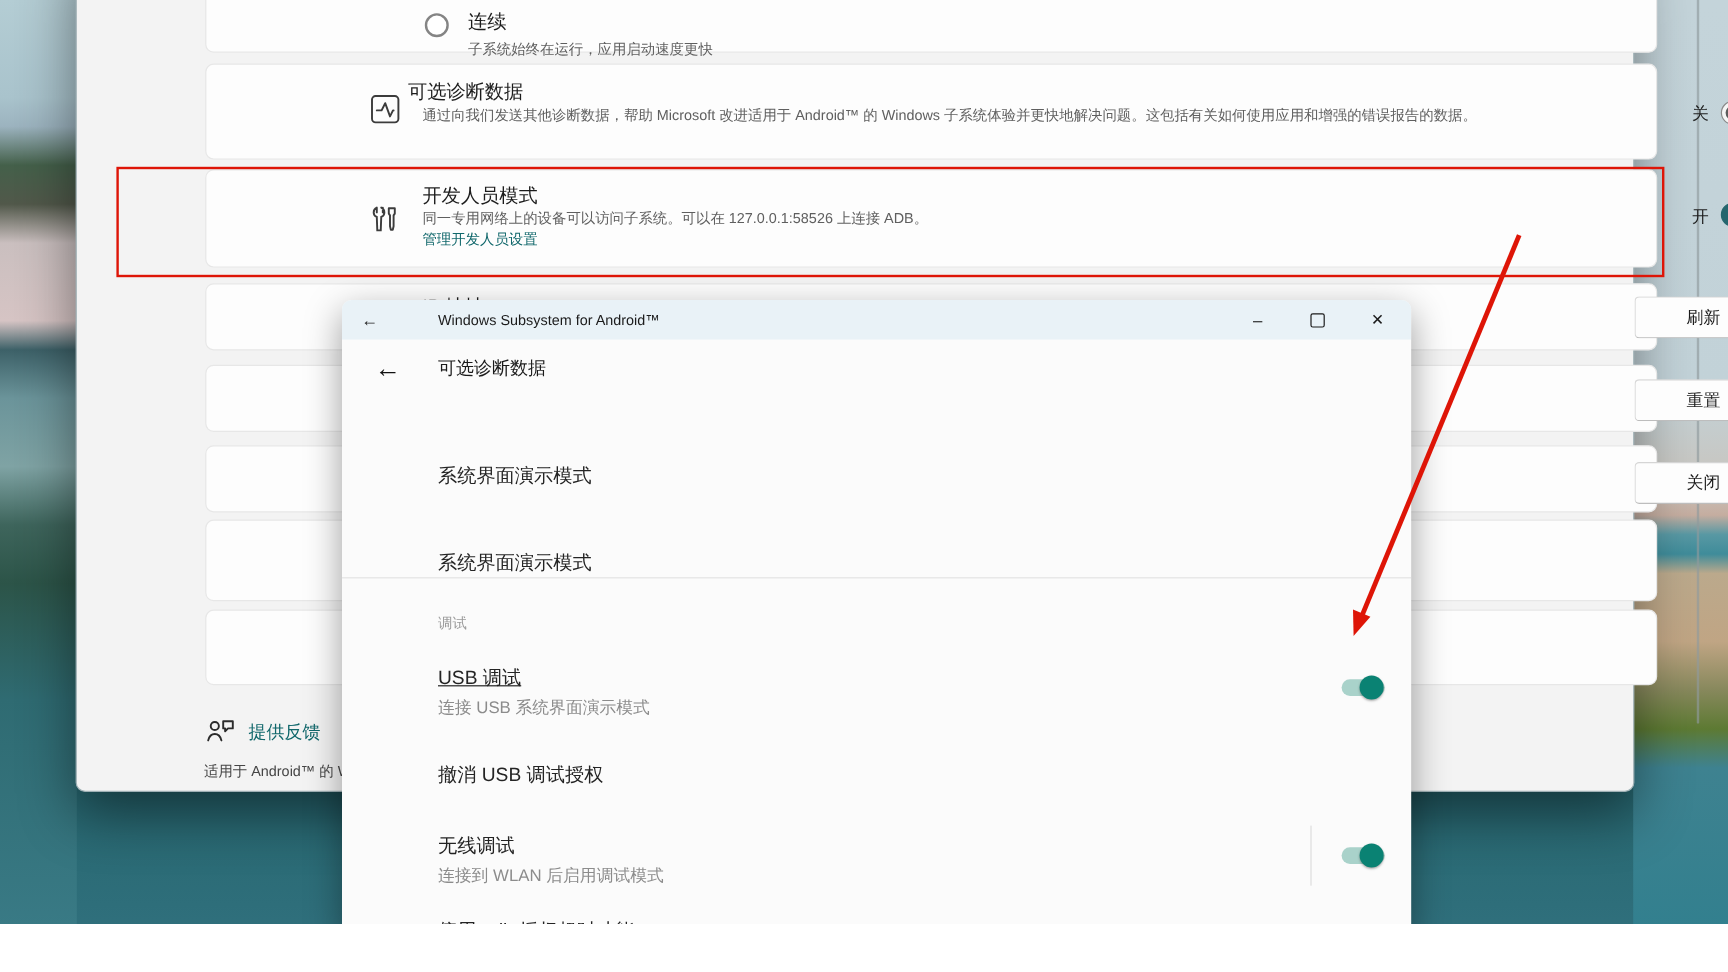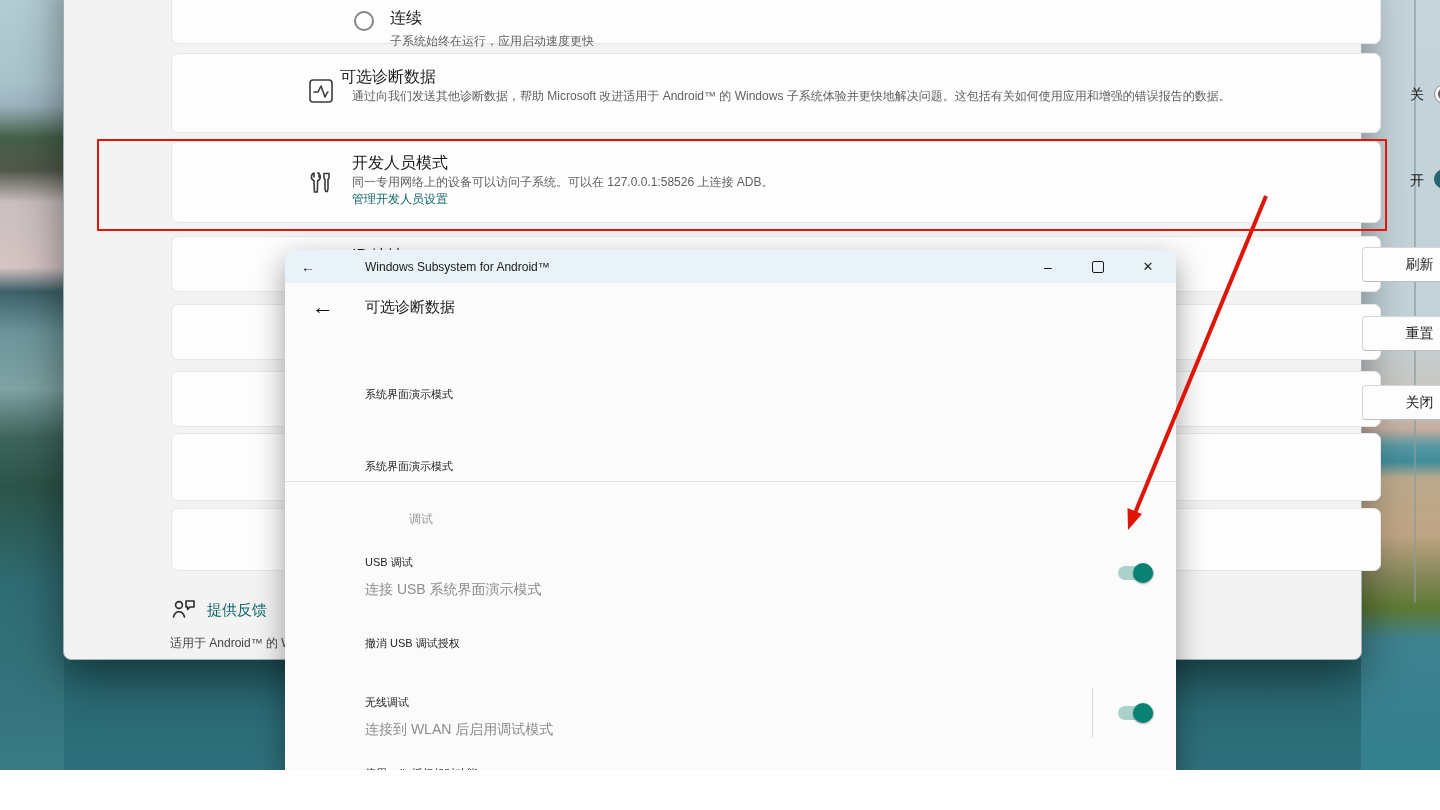--- a/index.html
+++ b/index.html
@@ -43,23 +43,23 @@
   #dlg-titlebar{position:absolute;left:0;top:0;width:891px;height:33px;background:#e9f2f7;}
   .dlg-ctl{position:absolute;top:0;width:50px;height:33px;display:flex;align-items:center;justify-content:center;color:#1b1b1b;cursor:pointer;}
   #dlg-title{position:absolute;left:45px;top:0;height:33px;display:flex;align-items:center;font-size:12px;color:#1b1b1b;margin-left:35px;}
   #dlg-back-tb{position:absolute;left:8px;top:0;width:30px;height:33px;display:flex;align-items:center;justify-content:center;font-size:14px;color:#1b1b1b;cursor:pointer;}
   #dlg-header-back{position:absolute;left:22px;top:41px;width:32px;height:32px;display:flex;align-items:center;justify-content:center;font-size:22px;color:#111;cursor:pointer;}
   #dlg-header-title{position:absolute;left:80px;top:48px;font-size:15px;color:#1b1b1b;}
   #teal-bar{position:absolute;left:0;top:84px;width:891px;height:43px;background:#028174;}
   #teal-bar .lbl{position:absolute;left:80px;top:11px;font-size:16px;color:#ffffff;}
   .m-track{position:absolute;width:36px;height:14px;border-radius:7px;}
   .m-knob{position:absolute;width:20px;height:20px;border-radius:50%;box-shadow:0 1px 2px rgba(0,0,0,.35);}
-  .dlg-item{position:absolute;left:80px;font-size:11px;color:#242424;white-space:nowrap;}
+  .dlg-item{position:absolute;left:80px;font-size:16px;color:#242424;white-space:nowrap;}
   .dlg-sub{position:absolute;left:80px;font-size:14px;color:#8c8c8c;white-space:nowrap;}
-  .dlg-sec{position:absolute;left:80px;font-size:12px;color:#9a9a9a;white-space:nowrap;margin-left:44px;}
+  .dlg-sec{position:absolute;left:80px;font-size:12px;color:#9a9a9a;white-space:nowrap;}
   #dlg-div{position:absolute;left:0;top:231px;width:891px;height:1px;background:#e3e3e3;}
   #dlg-vdiv{position:absolute;left:807px;top:438px;width:1px;height:50px;background:#dcdcdc;}
 
   
   #red-box{left:97px;top:139px;width:1290px;height:92px;border:2px solid #de1507;box-sizing:border-box;pointer-events:none;}
   #arrow-svg{left:0;top:0;width:1440px;height:810px;pointer-events:none;}
 </style>
 </head>
 <body>
 
@@ -187,21 +187,21 @@
 
     <div id="dlg-header-back">←</div>
     <div id="dlg-header-title">可选诊断数据</div>
 
 
     <div class="dlg-item" style="top:137px;">系统界面演示模式</div>
     <div class="dlg-item" style="top:209px;">系统界面演示模式</div>
     <div id="dlg-div"></div>
     <div class="dlg-sec" style="top:261px;">调试</div>
 
-    <div class="dlg-item" style="top:305px;">USB 调试</div>
+    <div class="dlg-item" style="top:305px;text-decoration:underline;">USB 调试</div>
     <div class="dlg-sub" style="top:331px;">连接 USB 系统界面演示模式</div>
     <div class="m-track" style="left:833px;top:316px;background:#a9d2ca;"></div>
     <div class="m-knob" style="left:848px;top:313px;background:#0a8273;"></div>
 
     <div class="dlg-item" style="top:386px;">撤消 USB 调试授权</div>
 
     <div class="dlg-item" style="top:445px;">无线调试</div>
     <div class="dlg-sub" style="top:471px;">连接到 WLAN 后启用调试模式</div>
     <div id="dlg-vdiv"></div>
     <div class="m-track" style="left:833px;top:456px;background:#a9d2ca;"></div>

